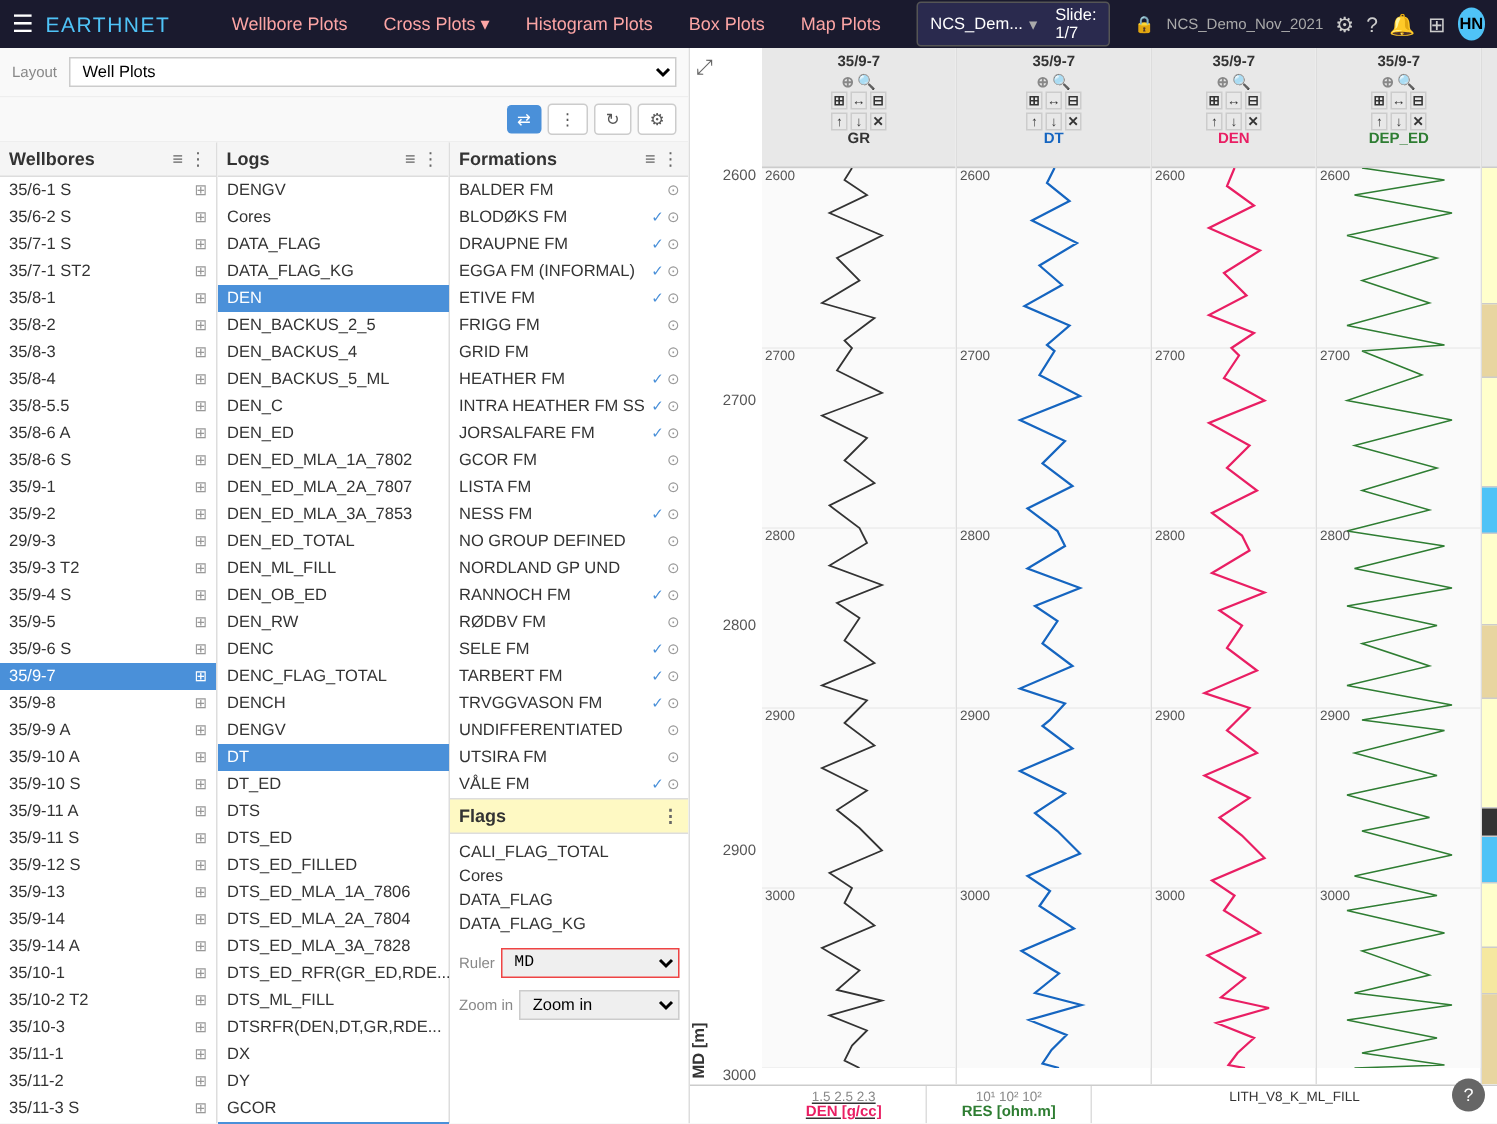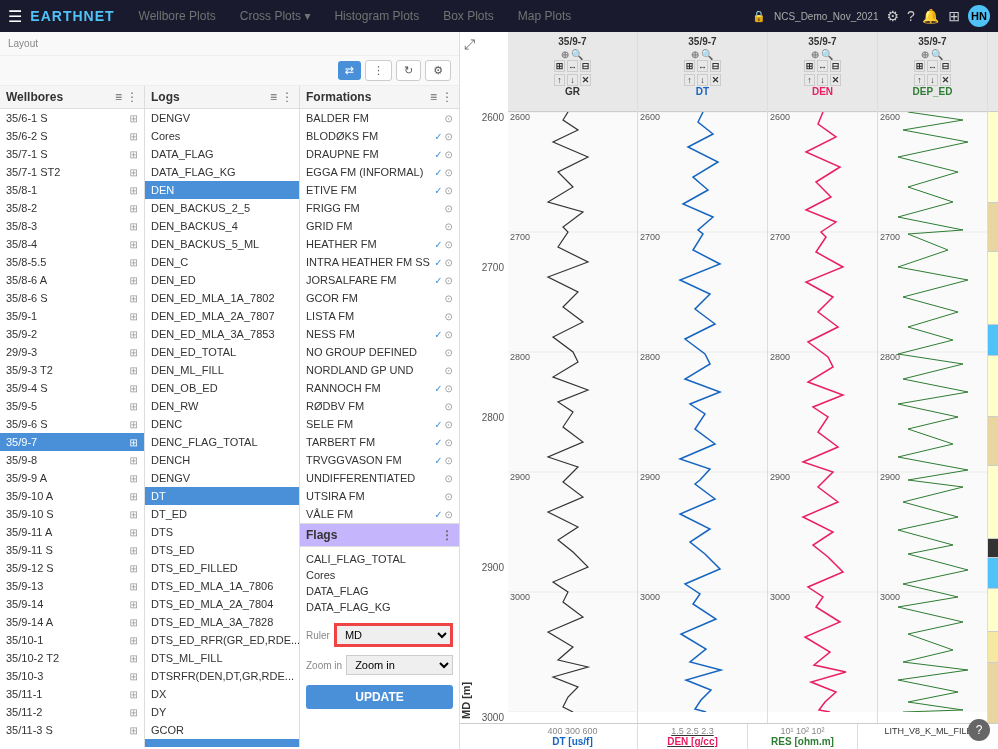--- a/index.html
+++ b/index.html
@@ -4,23 +4,23 @@
   <style>
     * { box-sizing: border-box; margin: 0; padding: 0; }
     body { font-family: Arial, sans-serif; font-size: 12px; background: #f0f0f0; color: #333; overflow: hidden; width: 998px; height: 749px; }
 
     
     .topnav {
       display: flex; align-items: center; background: #1a1a2e; color: #fff;
       height: 32px; padding: 0 8px; gap: 8px;
     }
     .topnav .hamburger { font-size: 16px; cursor: pointer; }
-    .topnav .brand { font-weight: bold; font-size: 14px; letter-spacing: 1px; margin-right: 8px; }
+    .topnav .brand { font-weight: normal; font-size: 14px; letter-spacing: 1px; margin-right: 25px; }
     .topnav .brand span { color: #4fc3f7; }
-    .topnav .nav-item { font-size: 12px; color: #737373; cursor: pointer; padding: 0 8px; white-space: nowrap; }
+    .topnav .nav-item { font-size: 12px; color: #fca5a5; cursor: pointer; padding: 0 8px; white-space: nowrap; }
     .topnav .nav-item.dropdown::after { content: ' ▾'; }
     .topnav .spacer { flex: 1; }
     .topnav .slide-selector {
       background: #2a2a4e; border: 1px solid #555; color: #fff;
       padding: 2px 8px; font-size: 11px; border-radius: 3px; display: flex; align-items: center; gap: 4px;
     }
     .topnav .icon-btn { color: #ccc; cursor: pointer; font-size: 14px; }
     .topnav .avatar { background: #4fc3f7; color: #000; border-radius: 50%; width: 22px; height: 22px; display: flex; align-items: center; justify-content: center; font-weight: bold; font-size: 11px; }
 
     
@@ -54,29 +54,29 @@
     .list-item.selected .item-icon { color: #fff; }
     .item-text { flex: 1; }
     .item-icon { color: #999; font-size: 10px; }
 
     .formations-item { display: flex; align-items: center; padding: 2px 6px; cursor: pointer; font-size: 11px; min-height: 18px; }
     .formations-item .fm-text { flex: 1; }
     .formations-item .fm-check { color: #4a90d9; margin-right: 2px; font-size: 10px; }
     .formations-item .fm-settings { color: #999; font-size: 10px; cursor: pointer; }
 
     
-    .section-header { display: flex; align-items: center; padding: 4px 6px; background: #c4b5fd; border-top: 1px solid #ddd; border-bottom: 1px solid #ddd; font-weight: bold; font-size: 12px; gap: 15px; }
+    .section-header { display: flex; align-items: center; padding: 4px 6px; background: #fef9c3; border-top: 1px solid #ddd; border-bottom: 1px solid #ddd; font-weight: bold; font-size: 12px; gap: 15px; }
     .section-header .sec-icon { margin-left: auto; color: #666; cursor: pointer; }
 
     .flags-list { padding: 4px 6px; }
     .flag-item { font-size: 11px; padding: 2px 0; }
 
     .ruler-row { padding: 4px 6px; display: flex; align-items: center; gap: 4px; }
     .ruler-row label { font-size: 10px; color: #888; }
-    .ruler-row select { font-size: 11px; border: 3px solid #ef4444; padding: 2px 4px; flex: 1; }
+    .ruler-row select { font-size: 11px; border: 1px solid #ef4444; padding: 2px 4px; flex: 1; font-family: Liberation Mono, monospace; }
 
     .zoomin-row { padding: 4px 6px; display: flex; align-items: center; gap: 4px; }
     .zoomin-row label { font-size: 10px; color: #888; }
     .zoomin-row select { font-size: 11px; border: 1px solid #ccc; padding: 2px 4px; flex: 1; }
 
     .fms-row { display: flex; align-items: center; padding: 4px 6px; gap: 6px; }
     .fms-row input[type=checkbox] { }
     .fms-row label { font-size: 11px; }
 
     .update-btn { margin: 6px; background: #4a90d9; color: #fff; border: none; border-radius: 3px; padding: 5px; cursor: pointer; font-size: 12px; font-weight: bold; width: calc(100% - 12px); }
@@ -101,35 +101,43 @@
   <span class="hamburger">☰</span>
   <span class="brand">
     <span>EARTH</span><span style="color:#4fc3f7">NET</span>
   </span>
   <span class="nav-item">Wellbore Plots</span>
   <span class="nav-item dropdown">Cross Plots</span>
   <span class="nav-item">Histogram Plots</span>
   <span class="nav-item">Box Plots</span>
   <span class="nav-item">Map Plots</span>
   <div class="spacer"></div>
+  <div class="slide-selector">
+    <span>NCS_Dem...</span>
+    <span style="color:#aaa">▾</span>
+    <span style="margin-left:8px;">Slide: 1/7</span>
+  </div>
   <span class="icon-btn" style="font-size:11px;margin-left:8px;">🔒</span>
   <span class="icon-btn" style="font-size:10px;color:#aaa;">NCS_Demo_Nov_2021</span>
   <span class="icon-btn">⚙</span>
   <span class="icon-btn">?</span>
   <span class="icon-btn">🔔</span>
   <span class="icon-btn">⊞</span>
   <div class="avatar">HN</div>
 </div>
 
 <div class="main-layout">
 
   <div class="left-panel">
 
     <div class="layout-bar">
       <label>Layout</label>
+      <select>
+        <option>Well Plots</option>
+      </select>
     </div>
 
     <div class="toolbar-row">
       <button class="toolbar-btn">⇄</button>
       <button class="toolbar-btn icon-only">⋮</button>
       <button class="toolbar-btn icon-only">↻</button>
       <button class="toolbar-btn icon-only">⚙</button>
     </div>
 
     <div class="columns-row">
@@ -527,21 +535,20 @@
           </div>
 
         <div class="ruler-row">
           <label>Ruler</label>
           <select><option selected="">MD</option><option>TVD</option><option>TVDSS</option></select>
         </div>
         <div class="zoomin-row">
           <label>Zoom in</label>
           <select><option value="">Zoom in</option><option>Formation</option><option>Depth</option></select>
         </div>
-        <button class="update-btn">UPDATE</button>
       </div>
 
     </div>
   </div>
 
   <div class="chart-area" style="position:relative;">
 
     <div class="chart-container">
 
       <div style="position:absolute;top:4px;left:4px;z-index:10;font-size:14px;color:#666;cursor:pointer;">⤢</div>
@@ -754,24 +761,20 @@
             <div style="flex:0.05;background:#f5e8a0;border-bottom:1px solid #ccc;"></div>
             <div style="flex:0.1;background:#e8d5a0;"></div>
           </div>
         </div>
       </div>
 
     </div>
 
     <div style="display:flex;background:#fff;border-top:1px solid #ccc;flex-shrink:0;">
       <div style="width:48px;flex-shrink:0;"></div>
-      <div style="width:130px;flex-shrink:0;text-align:center;border-right:1px solid #ddd;font-size:10px;padding:2px;">
-        <div style="font-size:9px;color:#888;">400 300  600</div>
-        <div style="font-size:10px;font-weight:bold;color:#1565c0;">DT [us/f]</div>
-      </div>
       <div style="width:110px;flex-shrink:0;text-align:center;border-right:1px solid #ddd;font-size:10px;padding:2px;text-decoration:underline;">
         <div style="font-size:9px;color:#888;">1.5  2.5  2.3</div>
         <div style="font-size:10px;font-weight:bold;color:#e91e63;">DEN [g/cc]</div>
       </div>
       <div style="width:110px;flex-shrink:0;text-align:center;border-right:1px solid #ddd;font-size:10px;padding:2px;">
         <div style="font-size:9px;color:#888;">10¹ 10² 10²</div>
         <div style="font-size:10px;font-weight:bold;color:#2e7d32;">RES [ohm.m]</div>
       </div>
       <div style="flex:1;text-align:center;font-size:9px;padding:2px;">
         <div>LITH_V8_K_ML_FILL</div>

